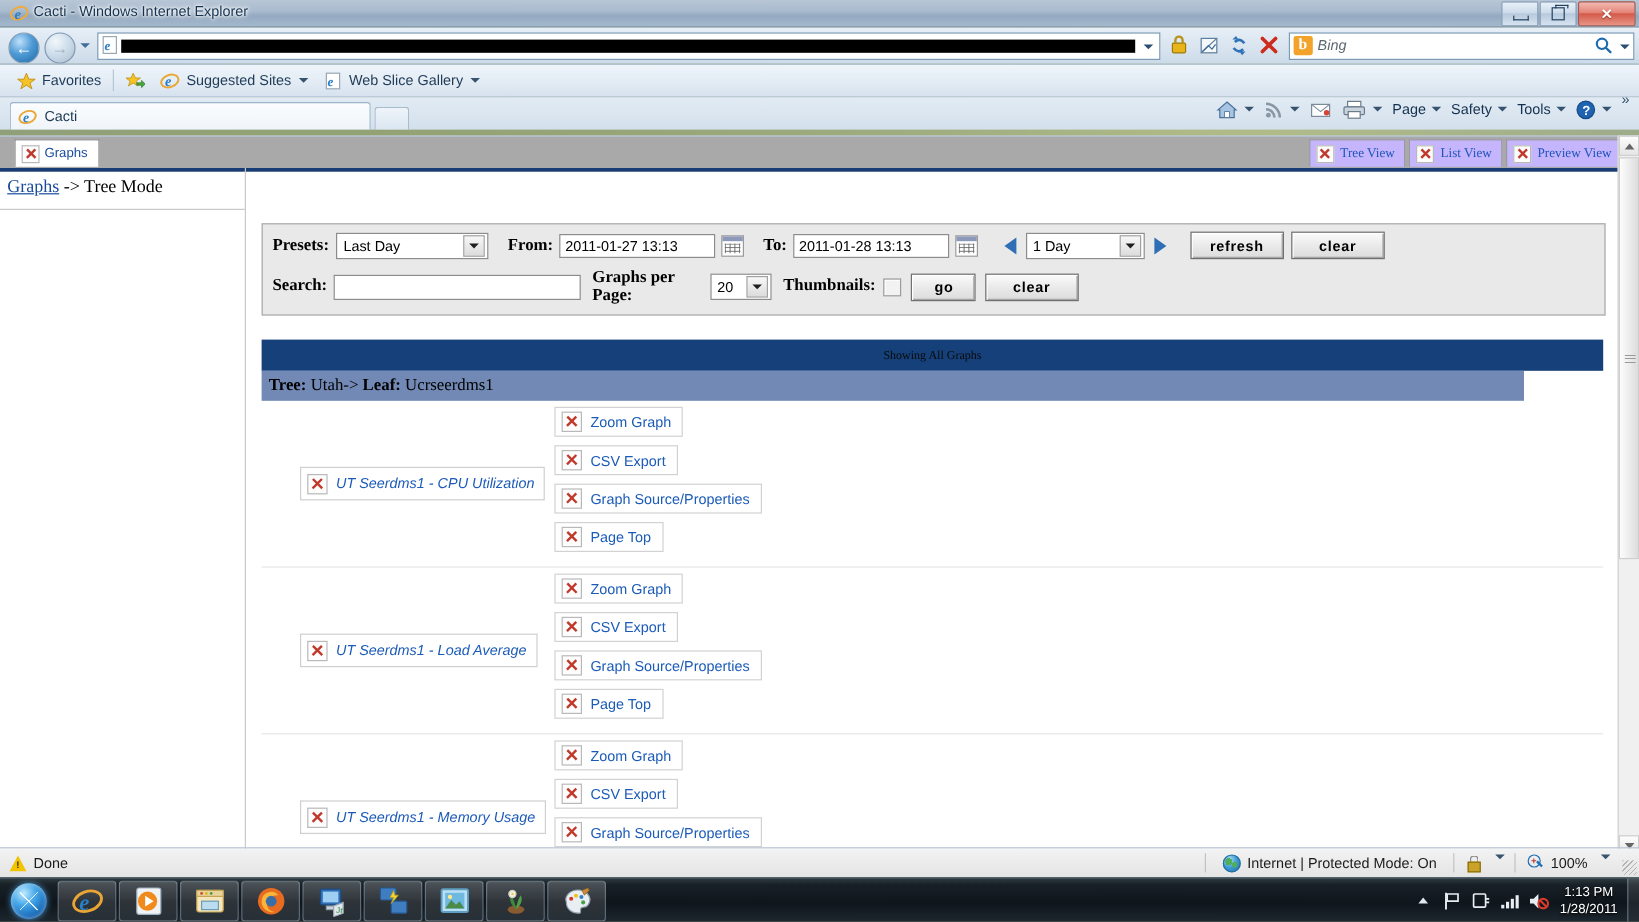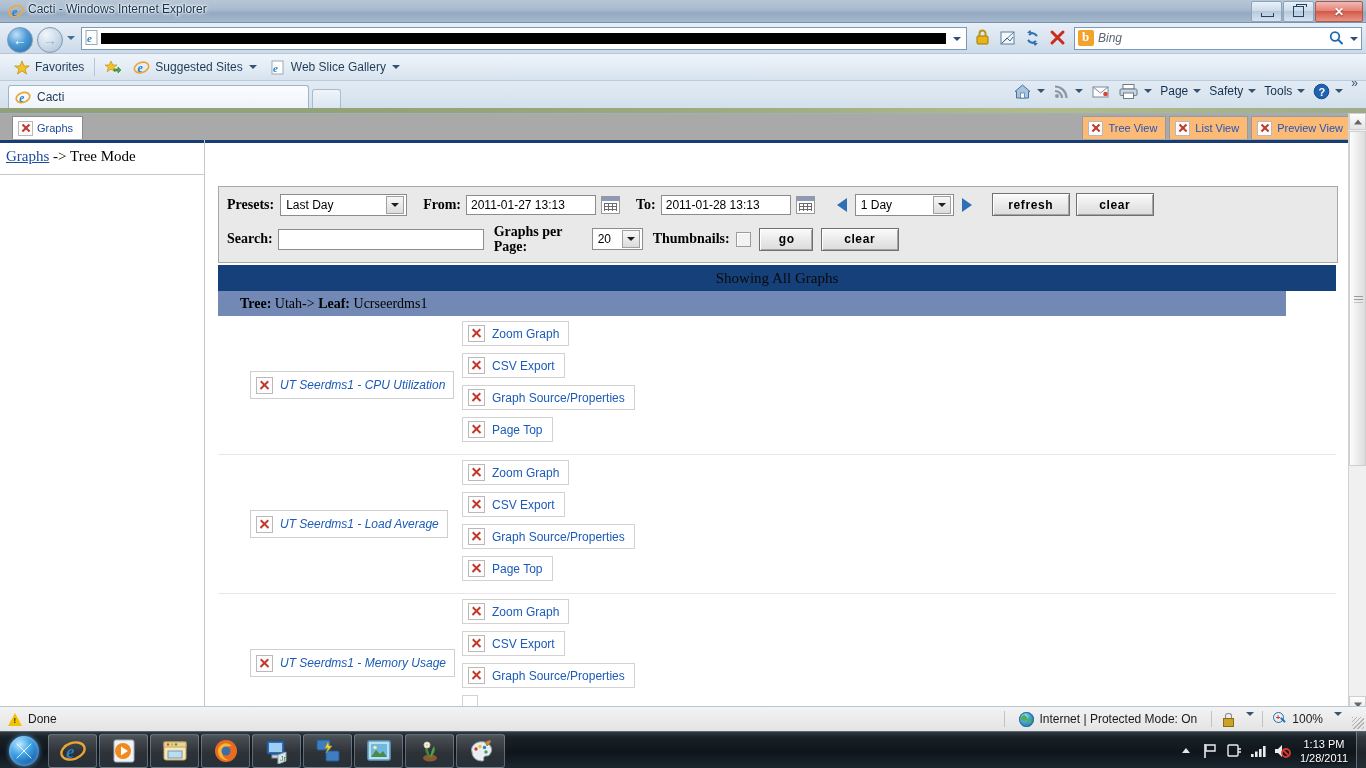--- a/index.html
+++ b/index.html
@@ -155,22 +155,22 @@
   }
   .cacti-tab{
     position:absolute;left:12px;top:2px;height:22px;
     background:#d4d0c8;border:1px solid #8a8a8a;border-bottom:none;
     display:flex;align-items:center;padding:0 9px 0 5px;
   }
   .cacti-tab.active{background:#fff;}
   .tab-link{font-size:11px;color:#1a4b9c;margin-left:4px;white-space:nowrap;}
   .cacti-rtabs{position:absolute;right:14px;top:2px;display:flex;gap:3px;}
   .rtab{
-    height:22px;background:#fdba74;border:1px solid #9a9a9a;border-bottom:none;
-    display:flex;align-items:center;padding:0 8px 0 5px;
+    height:22px;background:#c4b5fd;border:1px solid #9a9a9a;border-bottom:none;
+    display:flex;align-items:center;padding:0 8px 0 5px;font-family:Liberation Serif, serif;
   }
   .rtab .tab-link{color:#2255bb;}
 
   
   .brokenimg{
     width:15px;height:15px;border:1px solid #b9b9b9;background:#fdfdfd;
     display:inline-flex;align-items:center;justify-content:center;flex:none;
     position:relative;
   }
   .brokenimg:before,.brokenimg:after{
@@ -239,27 +239,27 @@
     border:1px solid #707070;box-shadow:inset 1px 1px 0 #fff,inset -1px -1px 0 #a5a5a5;
     font-family:"Liberation Sans",sans-serif;font-weight:bold;font-size:12px;color:#000;
     display:inline-flex;align-items:center;justify-content:center;letter-spacing:.6px;
   }
   .chk{
     width:13px;height:13px;background:#f2f2f2;border:1px solid #9b9b9b;
     box-shadow:inset 1px 1px 0 #fff;flex:none;
   }
 
   .showing{
-    margin-top:2px;width:1118px;height:26px;background:#15407a;
+    margin-top:20px;width:1118px;height:26px;background:#15407a;
     display:flex;align-items:center;justify-content:center;
-    color:#0a0a0a;font-family:"Liberation Serif",serif;font-size:15px;
+    color:#0a0a0a;font-family:"Liberation Serif",serif;font-size:10px;
   }
   .treebar{
     width:1046px;height:25px;background:#7189b4;
-    display:flex;align-items:center;padding-left:22px;
+    display:flex;align-items:center;padding-left:6px;
     font-family:"Liberation Serif",serif;font-size:14px;color:#000;
   }
   .treebar b{font-weight:bold;}
 
   .graph-rows{width:1118px;}
   .graph-row{
     display:flex;align-items:center;position:relative;
     border-bottom:1px solid #e6e6e6;height:138px;
   }
   .graph-row:last-child{border-bottom:none;}

